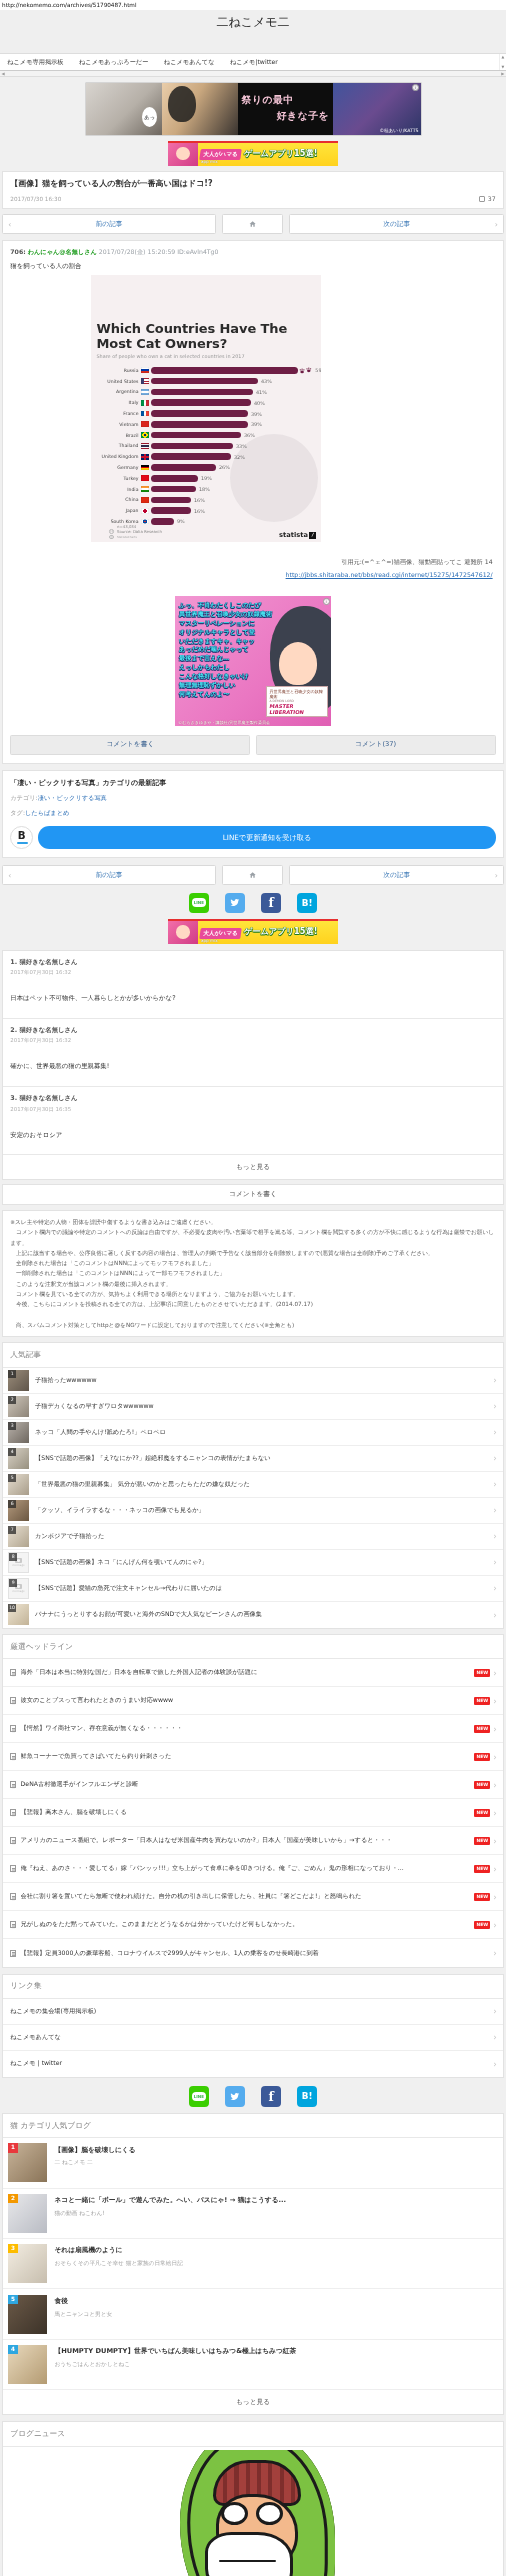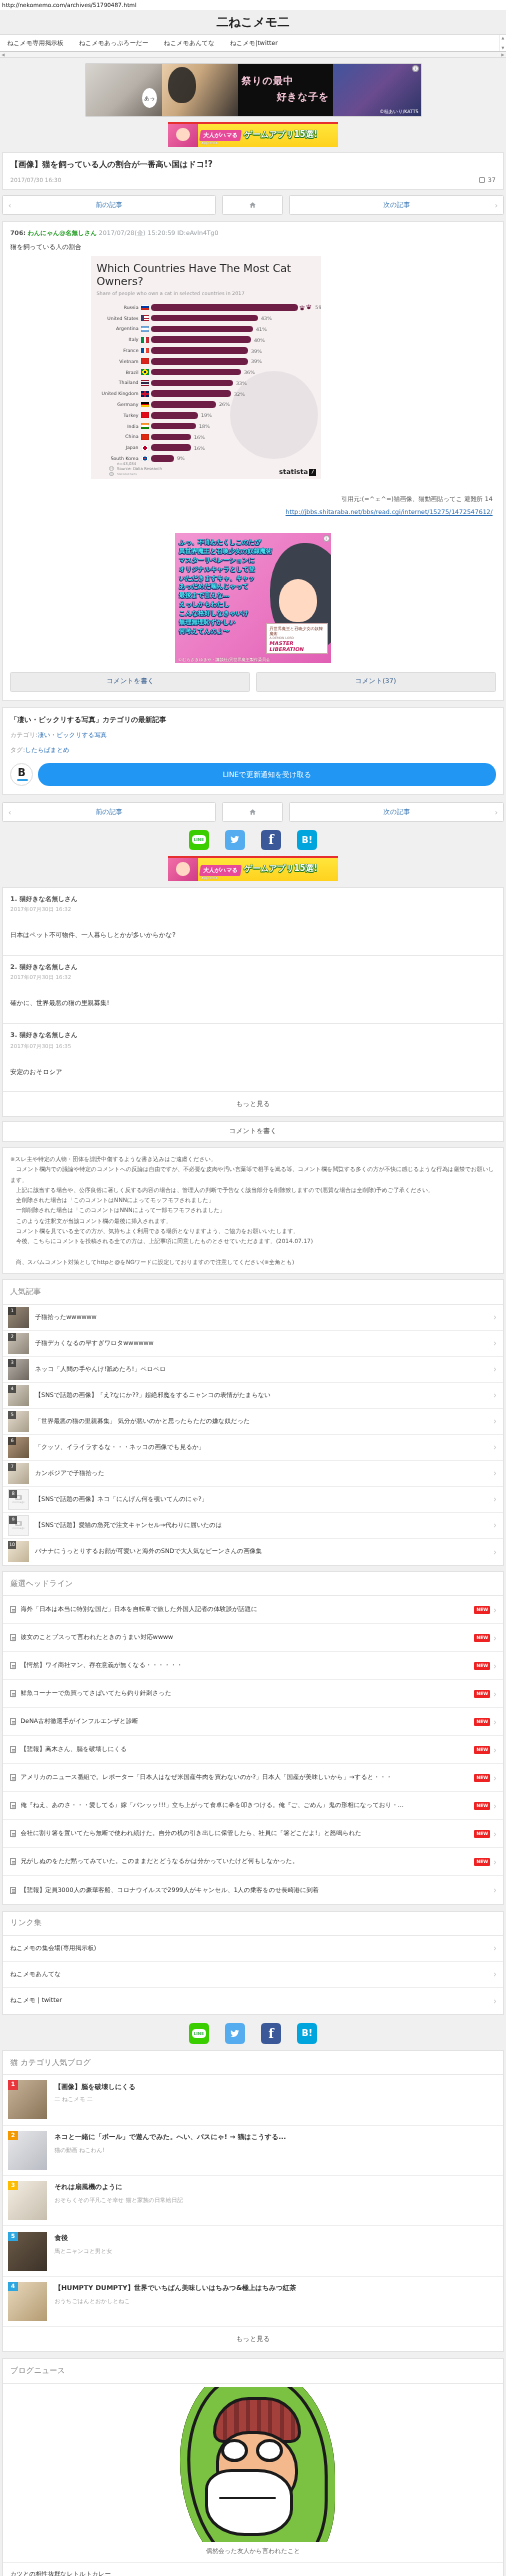--- a/index.html
+++ b/index.html
@@ -1,20 +1,20 @@
 <!DOCTYPE html>
 <html style="font-size:8.2px"><head>
 <meta charset="utf-8">
 <style>
   * { margin:0; padding:0; box-sizing:border-box; }
   html,body { width:506px; }
   body { height:2900px; position:relative; overflow:hidden; background:#f0f0f0;
          font-family:"DejaVu Sans","Liberation Sans",sans-serif; color:#333; }
   .url-line { background:#fff; font-size:5.7px; color:#111; padding:1.5px 2.1px 1px; height:10.3px; }
-  .site-header { height:24px; line-height:25px; text-align:center; font-size:12px; font-weight:bold; color:#222; background:#efefef; }
+  .site-header { height:43px; line-height:25px; text-align:center; font-size:12px; font-weight:normal; color:#222; background:#efefef; }
   .site-nav { background:#fff; border-top:0.5px solid #ddd; border-bottom:0.5px solid #ccc; height:17.5px; display:flex; align-items:center; position:relative; }
   .site-nav .links { display:flex; gap:15.5px; padding-left:7.2px; font-size:6.2px; color:#333; white-space:nowrap; overflow:hidden; flex:1; }
   .site-nav .links a { color:#333; text-decoration:none; }
   .vscroll { width:7.2px; height:100%; display:flex; flex-direction:column; justify-content:space-between; align-items:center; padding:1px 0; color:#8a8a8a; font-size:3.6px; border-left:0.5px solid #eee; }
   .hscroll { height:6.7px; background:#f3f3f3; border-bottom:0.5px solid #ddd; display:flex; justify-content:space-between; align-items:center; padding:0 1.5px; color:#999; font-size:4.1px; }
   .center-ad { margin:5.2px auto 0; display:block; position:relative; }
   
   .ad-manga { width:335px; height:52px; display:flex; overflow:hidden; box-shadow:0 0 0 0.5px #bbb; }
   .ad-manga .p1 { flex:1; background:linear-gradient(135deg,#d8d4cf 0%,#b6b0a8 55%,#6e675f 100%); position:relative; }
   .ad-manga .p1 .bub { position:absolute; right:4.1px; bottom:7.2px; width:15.5px; height:20.6px; background:#fff; border-radius:50%; font-size:5.2px; color:#333; display:flex; align-items:center; justify-content:center; }
@@ -50,21 +50,21 @@
   .home-icon { width:9.3px; height:8.2px; fill:#9aa0a6; }
   
   .post-card { padding:7.2px 7.2px 8.2px; }
   .post-head { font-size:6.2px; }
   .post-head .num { color:#555; font-weight:bold; }
   .post-head .nm { color:#1e9c1e; font-weight:bold; }
   .post-head .dt, .post-head .pid { color:#9aa0a6; }
   .post-body { font-size:6.4px; color:#333; margin-top:5.2px; }
   
   .chart { width:230px; margin:4.1px 0 0 81px; background:#f6f0f1; position:relative; padding:6.2px 5.2px 15.5px; overflow:hidden; }
-  .chart-title { font-size:11px; font-weight:400; color:#2b2b2b; letter-spacing:-0.1px; }
+  .chart-title { font-size:13px; font-weight:700; color:#2b2b2b; letter-spacing:-0.1px;margin-top:40px; }
   .chart-sub { font-size:4.9px; color:#999; margin-top:1.5px; }
   .bars { margin-top:6.2px; position:relative; z-index:2; }
   .bar-row { display:flex; align-items:center; height:10.8px; }
   .c-label { width:42px; text-align:right; font-size:4.6px; color:#444; flex:none; }
   .flag { width:8.2px; height:5.7px; margin:0 2.6px 0 2.1px; flex:none; box-shadow:inset 0 0 0 0.5px rgba(0,0,0,.12); }
   .bar { height:6.7px; border-radius:3.6px; background:#6e1e45; flex:none; }
   .bar-val { font-size:4.9px; color:#6b6b6b; margin-left:2.6px; }
   .paws { margin-left:1px; display:inline-flex; }
   .chart-foot { position:absolute; left:18px; right:5.2px; bottom:3.1px; display:flex; justify-content:space-between; align-items:flex-end; z-index:2; }
   .cf-left { display:flex; gap:3.1px; align-items:flex-end; }

